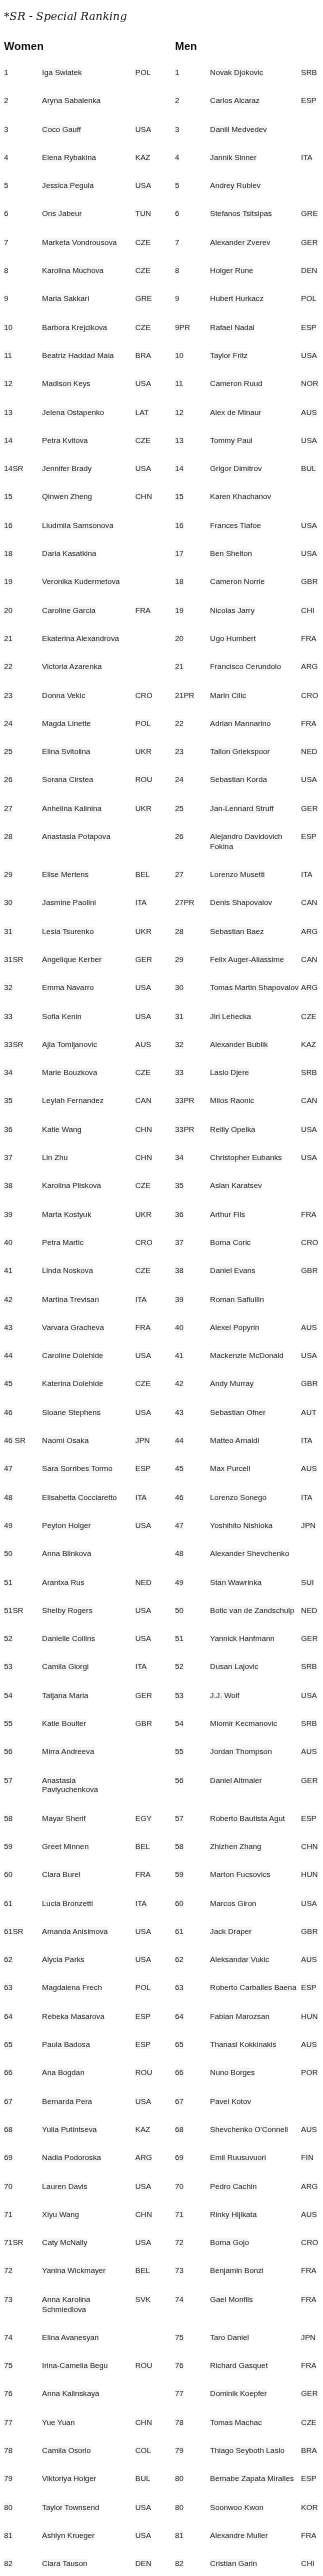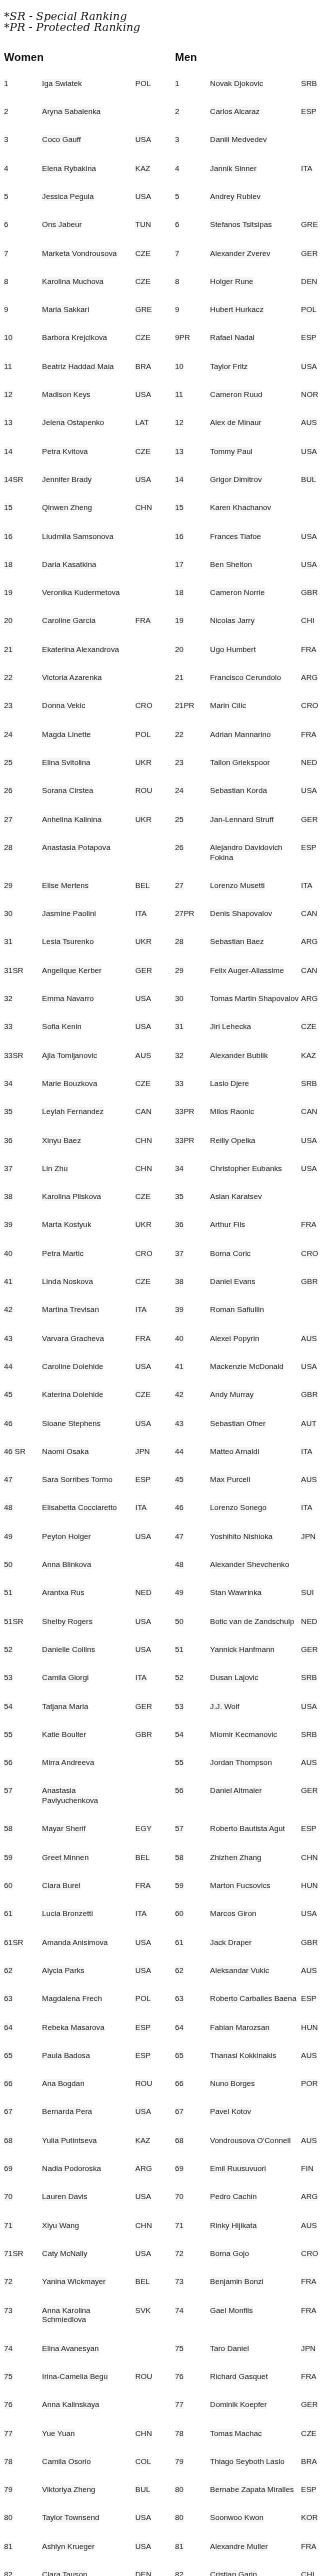--- a/index.html
+++ b/index.html
@@ -52,21 +52,20 @@
     box-decoration-break: clone;
     -webkit-box-decoration-break: clone;
   }
   .cell.name { word-wrap: break-word; }
 </style>
 </head>
 <body>
 
 <div class="legend">
   <div>*SR - Special Ranking</div>
-  <div>*PR - Protected Ranking</div>
 </div>
 
 <div class="col-headers">
   <div>Women</div>
   <div>Men</div>
 </div>
 
 <div class="rows" id="entry-list">
   <div class="row">
     <div class="cell rank w-rank"><span class="txt">1</span></div>
@@ -396,21 +395,21 @@
     <div class="cell rank w-rank"><span class="txt">35</span></div>
     <div class="cell name w-name"><span class="txt">Leylah Fernandez</span></div>
     <div class="cell ctry w-country"><span class="txt">CAN</span></div>
     <div class="cell rank m-rank"><span class="txt">33PR</span></div>
     <div class="cell name m-name"><span class="txt">Milos Raonic</span></div>
     <div class="cell ctry m-country"><span class="txt">CAN</span></div>
   </div>
 
   <div class="row">
     <div class="cell rank w-rank"><span class="txt">36</span></div>
-    <div class="cell name w-name"><span class="txt">Xinyu Baez</span></div>
+    <div class="cell name w-name"><span class="txt">Katie Wang</span></div>
     <div class="cell ctry w-country"><span class="txt">CHN</span></div>
     <div class="cell rank m-rank"><span class="txt">33PR</span></div>
     <div class="cell name m-name"><span class="txt">Reilly Opelka</span></div>
     <div class="cell ctry m-country"><span class="txt">USA</span></div>
   </div>
 
   <div class="row">
     <div class="cell rank w-rank"><span class="txt">37</span></div>
     <div class="cell name w-name"><span class="txt">Lin Zhu</span></div>
     <div class="cell ctry w-country"><span class="txt">CHN</span></div>
@@ -714,21 +713,21 @@
     <div class="cell rank m-rank"><span class="txt">67</span></div>
     <div class="cell name m-name"><span class="txt">Pavel Kotov</span></div>
     <div class="cell ctry m-country"></div>
   </div>
 
   <div class="row">
     <div class="cell rank w-rank"><span class="txt">68</span></div>
     <div class="cell name w-name"><span class="txt">Yulia Putintseva</span></div>
     <div class="cell ctry w-country"><span class="txt">KAZ</span></div>
     <div class="cell rank m-rank"><span class="txt">68</span></div>
-    <div class="cell name m-name"><span class="txt">Vondrousova O'Connell</span></div>
+    <div class="cell name m-name"><span class="txt">Shevchenko O'Connell</span></div>
     <div class="cell ctry m-country"><span class="txt">AUS</span></div>
   </div>
 
   <div class="row">
     <div class="cell rank w-rank"><span class="txt">69</span></div>
     <div class="cell name w-name"><span class="txt">Nadia Podoroska</span></div>
     <div class="cell ctry w-country"><span class="txt">ARG</span></div>
     <div class="cell rank m-rank"><span class="txt">69</span></div>
     <div class="cell name m-name"><span class="txt">Emil Ruusuvuori</span></div>
     <div class="cell ctry m-country"><span class="txt">FIN</span></div>
@@ -819,21 +818,21 @@
     <div class="cell rank w-rank"><span class="txt">78</span></div>
     <div class="cell name w-name"><span class="txt">Camila Osorio</span></div>
     <div class="cell ctry w-country"><span class="txt">COL</span></div>
     <div class="cell rank m-rank"><span class="txt">79</span></div>
     <div class="cell name m-name"><span class="txt">Thiago Seyboth Laslo</span></div>
     <div class="cell ctry m-country"><span class="txt">BRA</span></div>
   </div>
 
   <div class="row">
     <div class="cell rank w-rank"><span class="txt">79</span></div>
-    <div class="cell name w-name"><span class="txt">Viktoriya Zheng</span></div>
+    <div class="cell name w-name"><span class="txt">Viktoriya Holger</span></div>
     <div class="cell ctry w-country"><span class="txt">BUL</span></div>
     <div class="cell rank m-rank"><span class="txt">80</span></div>
     <div class="cell name m-name"><span class="txt">Bernabe Zapata Miralles</span></div>
     <div class="cell ctry m-country"><span class="txt">ESP</span></div>
   </div>
 
   <div class="row">
     <div class="cell rank w-rank"><span class="txt">80</span></div>
     <div class="cell name w-name"><span class="txt">Taylor Townsend</span></div>
     <div class="cell ctry w-country"><span class="txt">USA</span></div>

